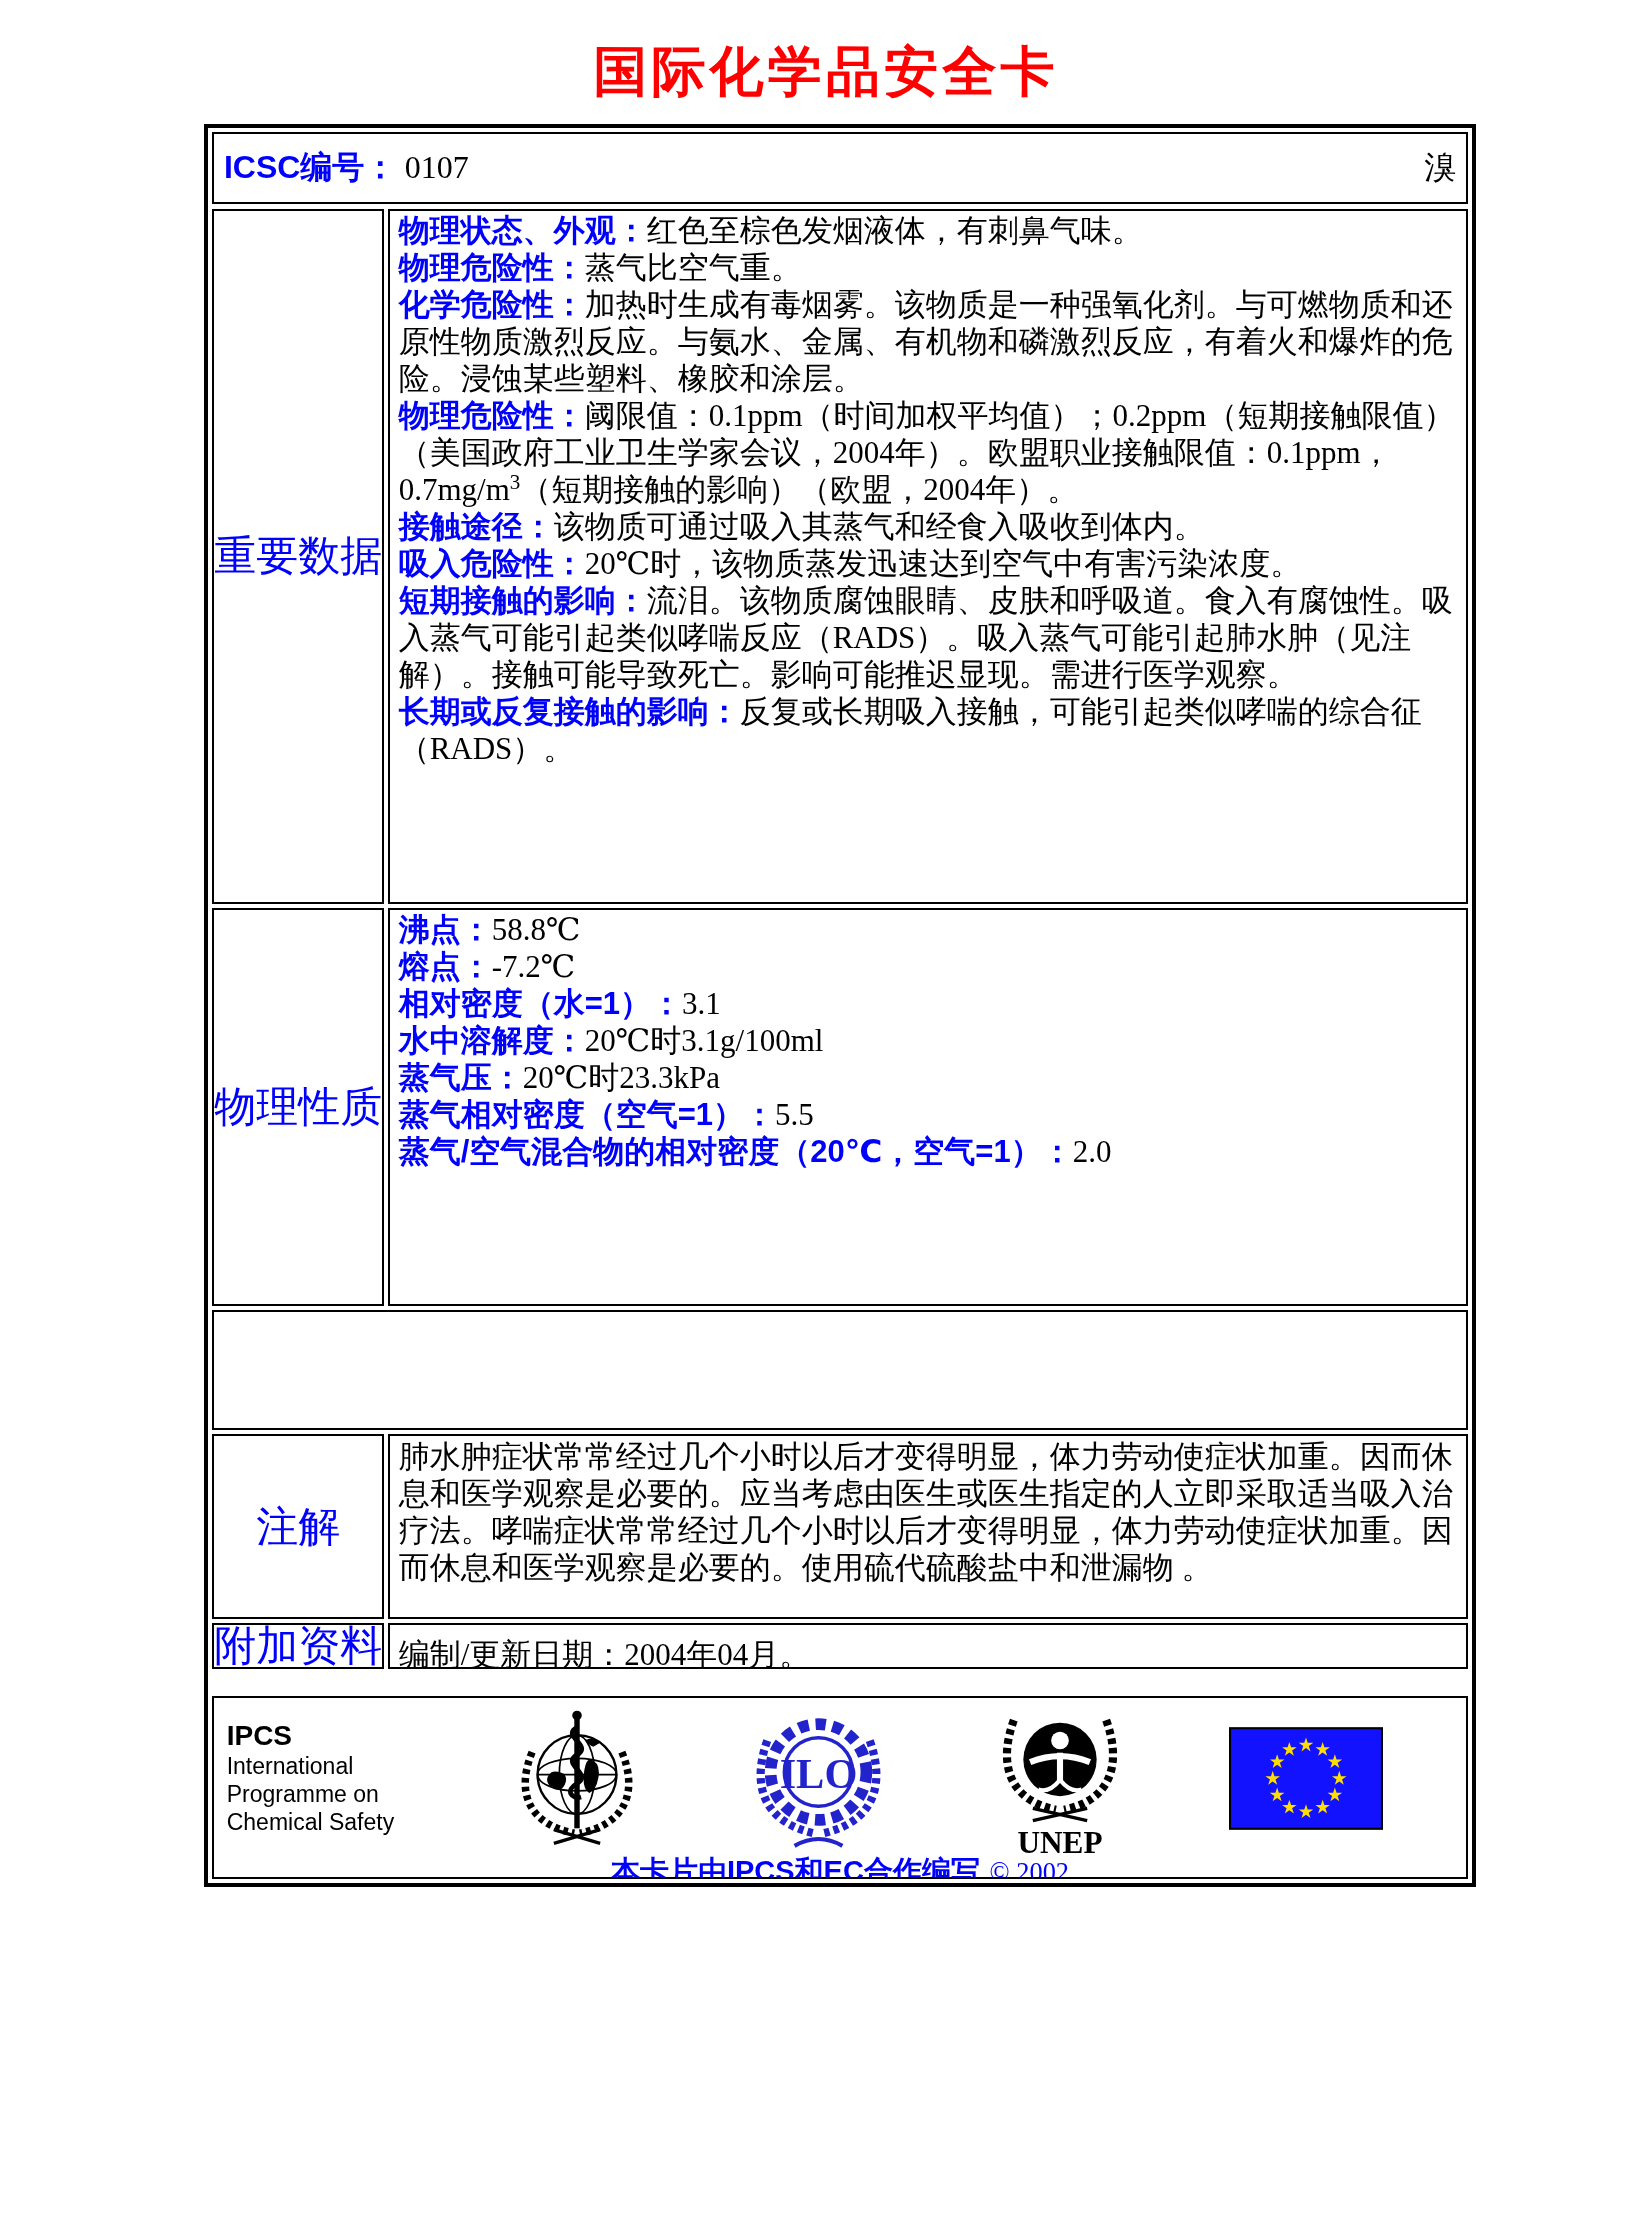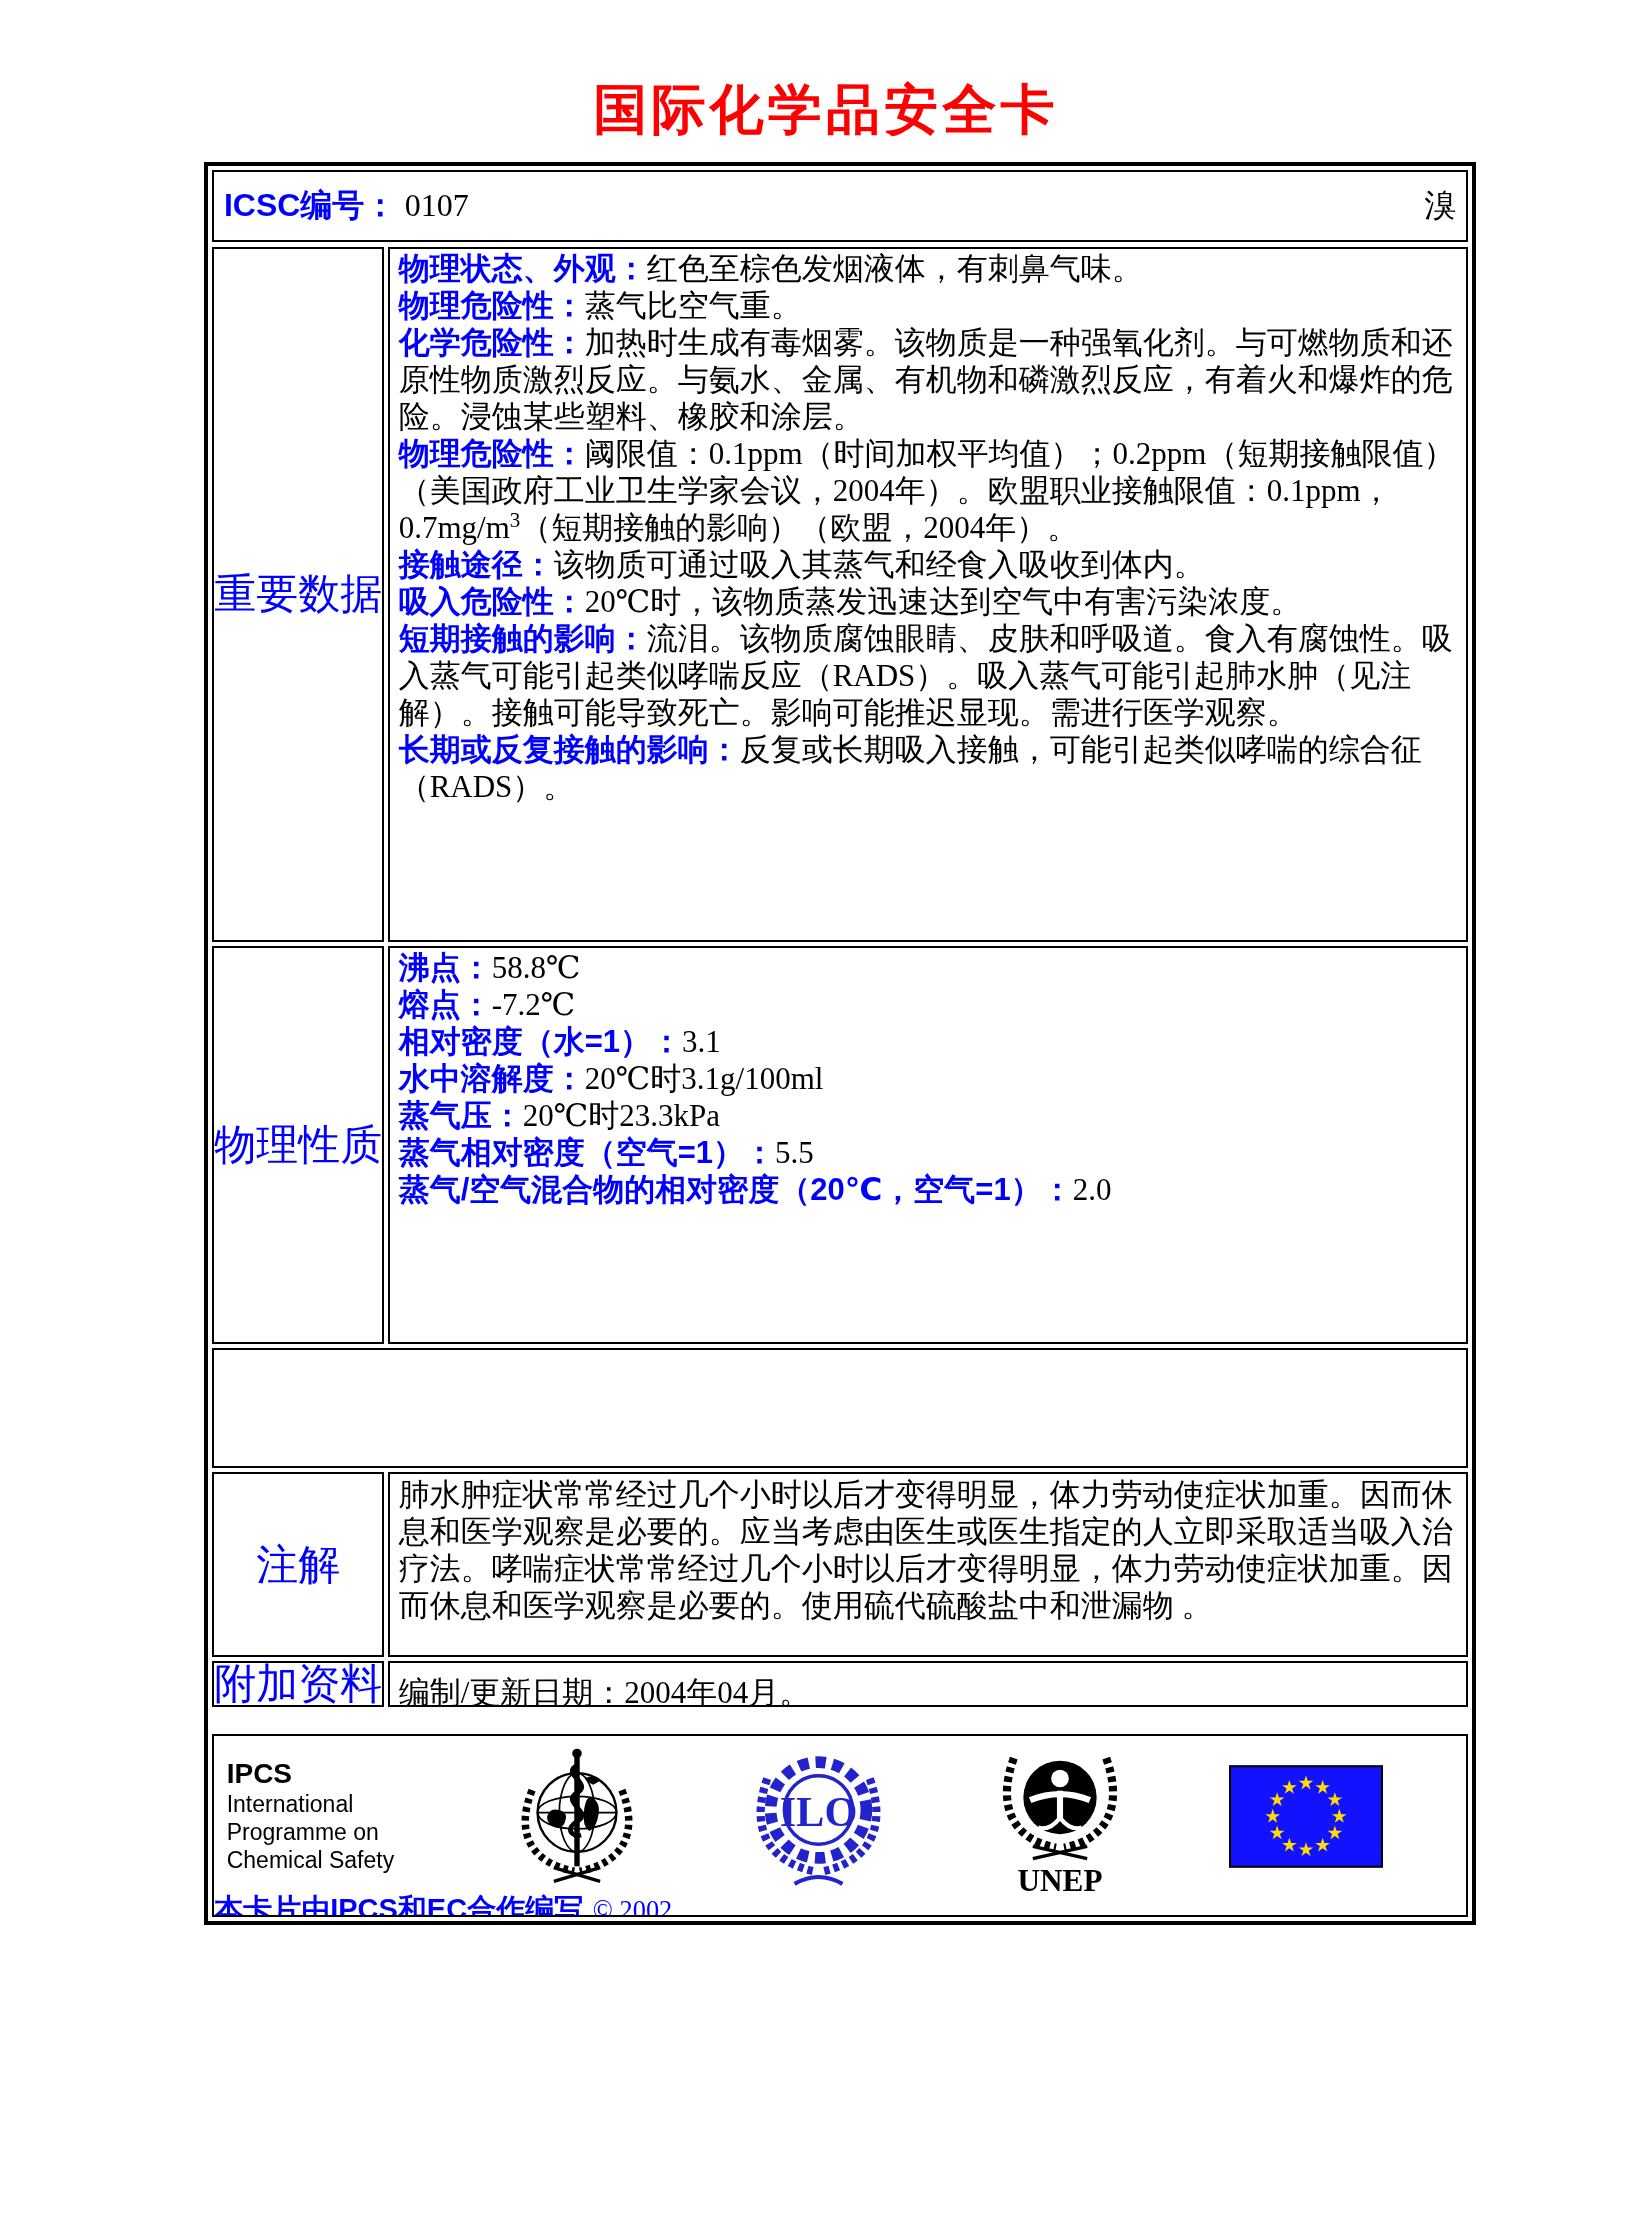--- a/index.html
+++ b/index.html
@@ -15,21 +15,20 @@
   .doc-title {
     padding-top: 36px;
     margin-left: 204px;
     width: 1244px;
     text-align: center;
     color: #FF0000;
     font-size: 54px;
     font-weight: bold;
     letter-spacing: 4.2px;
     font-family: "Liberation Serif", "DejaVu Serif", serif;
-    margin-top: 38px;
   }
   .card {
     margin: 15.3px 0 0 204px;
     width: 1272px;
     box-sizing: border-box;
     border: 4.2px solid #000;
     padding: 4.2px;
     display: flex;
     flex-direction: column;
     gap: 4.2px;
@@ -91,21 +90,21 @@
     padding: 15.3px 83px 0 12.5px;
     justify-content: space-between;
     height: 131px;
   }
   .ipcs-block {
     font-family: "Liberation Sans", "DejaVu Sans", sans-serif;
     color:#000; line-height: 28px; font-size: 23px; width: 181px;
   }
   .ipcs-acronym { font-size: 28px; font-weight: bold; line-height: 32px; }
   .credit-line {
-    margin-top: 8.3px;
+    text-align: center; margin-top: 8.3px;
     color: #0000FF; font-size: 29px;
   }
   .credit-main {
     font-weight: bold;
     font-family: "Liberation Sans", "DejaVu Sans", sans-serif;
   }
   .credit-year { font-size: 26.4px; padding-left: 9.7px; }
 
   .legal-cell { display: flex; align-items: center; padding: 0 8.3px; font-size: 28px; }
   .legal-label {

